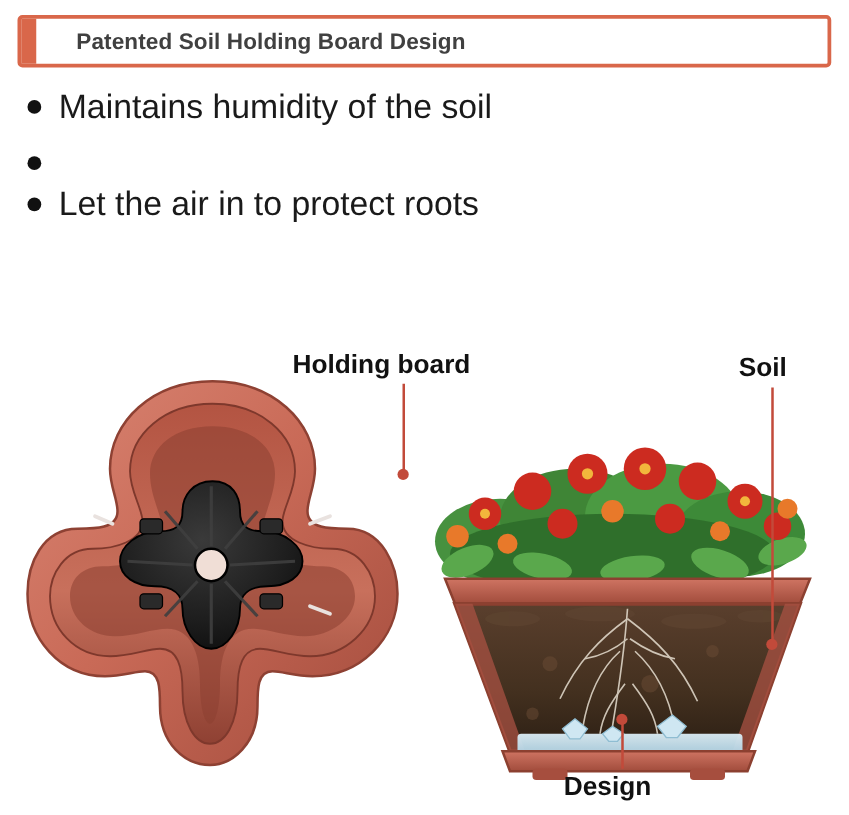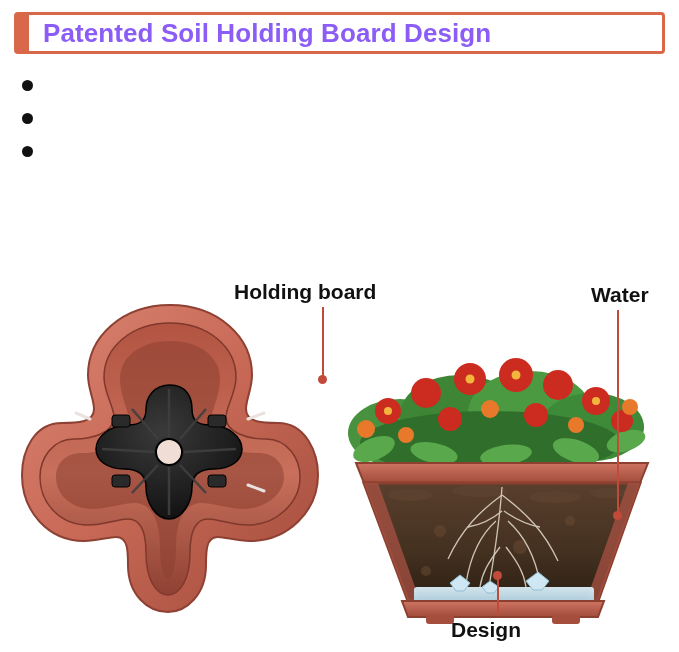--- a/index.html
+++ b/index.html
@@ -29,24 +29,24 @@
     display: flex;
     align-items: center;
   }
   .banner-bar {
     width: 12px;
     height: 100%;
     background: #d9674a;
     flex: 0 0 auto;
   }
   .banner-title {
-    font-size: 26px;
+    font-size: 18px;
     font-weight: bold;
-    color: #8b5cf6;
-    padding-left: 14px;
+    color: #404040;
+    padding-left: 32px;
     letter-spacing: 0.1px;
     white-space: nowrap;
   }
 
   
   .bullets {
     position: absolute;
     left: 22px;
     top: 68px;
     width: 640px;
@@ -137,26 +137,28 @@
 <body>
 
 <div class="banner">
   <div class="banner-bar"></div>
   <div class="banner-title">Patented Soil Holding Board Design</div>
 </div>
 
 <div class="bullets">
   <div class="bullet-row">
     <div class="bullet-dot"></div>
+    <div class="bullet-text">Maintains humidity of the soil</div>
   </div>
   <div class="bullet-row">
     <div class="bullet-dot"></div>
   </div>
   <div class="bullet-row">
     <div class="bullet-dot"></div>
+    <div class="bullet-text">Let the air in to protect roots</div>
   </div>
 </div>
 
 <div class="stage">
 
   <svg class="planter-top" viewBox="0 0 300 320">
     <defs>
       <linearGradient id="terra" x1="0" y1="0" x2="1" y2="1">
         <stop offset="0%" stop-color="#d98573"></stop>
         <stop offset="45%" stop-color="#c96a57"></stop>
@@ -379,21 +381,21 @@
       <path d="M72 286 L274 286 L268 302 L78 302 Z" fill="url(#potGrad)" stroke="#8c4030" stroke-width="2"></path>
       <rect x="96" y="300" width="28" height="9" rx="3" fill="#a64e3e"></rect>
       <rect x="222" y="300" width="28" height="9" rx="3" fill="#a64e3e"></rect>
     </g>
   </svg>
 
   <div class="label lbl-holding">Holding board</div>
   <div class="leader leader-v ld-holding"></div>
   <div class="leader-dot ld-holding-dot"></div>
 
-  <div class="label lbl-soil">Water</div>
+  <div class="label lbl-soil">Soil</div>
   <div class="leader leader-v ld-soil"></div>
   <div class="leader-dot ld-soil-dot"></div>
 
   <div class="label lbl-water">Design</div>
   <div class="leader leader-v ld-water"></div>
   <div class="leader-dot ld-water-dot"></div>
 
 </div>
 
 </body></html>

